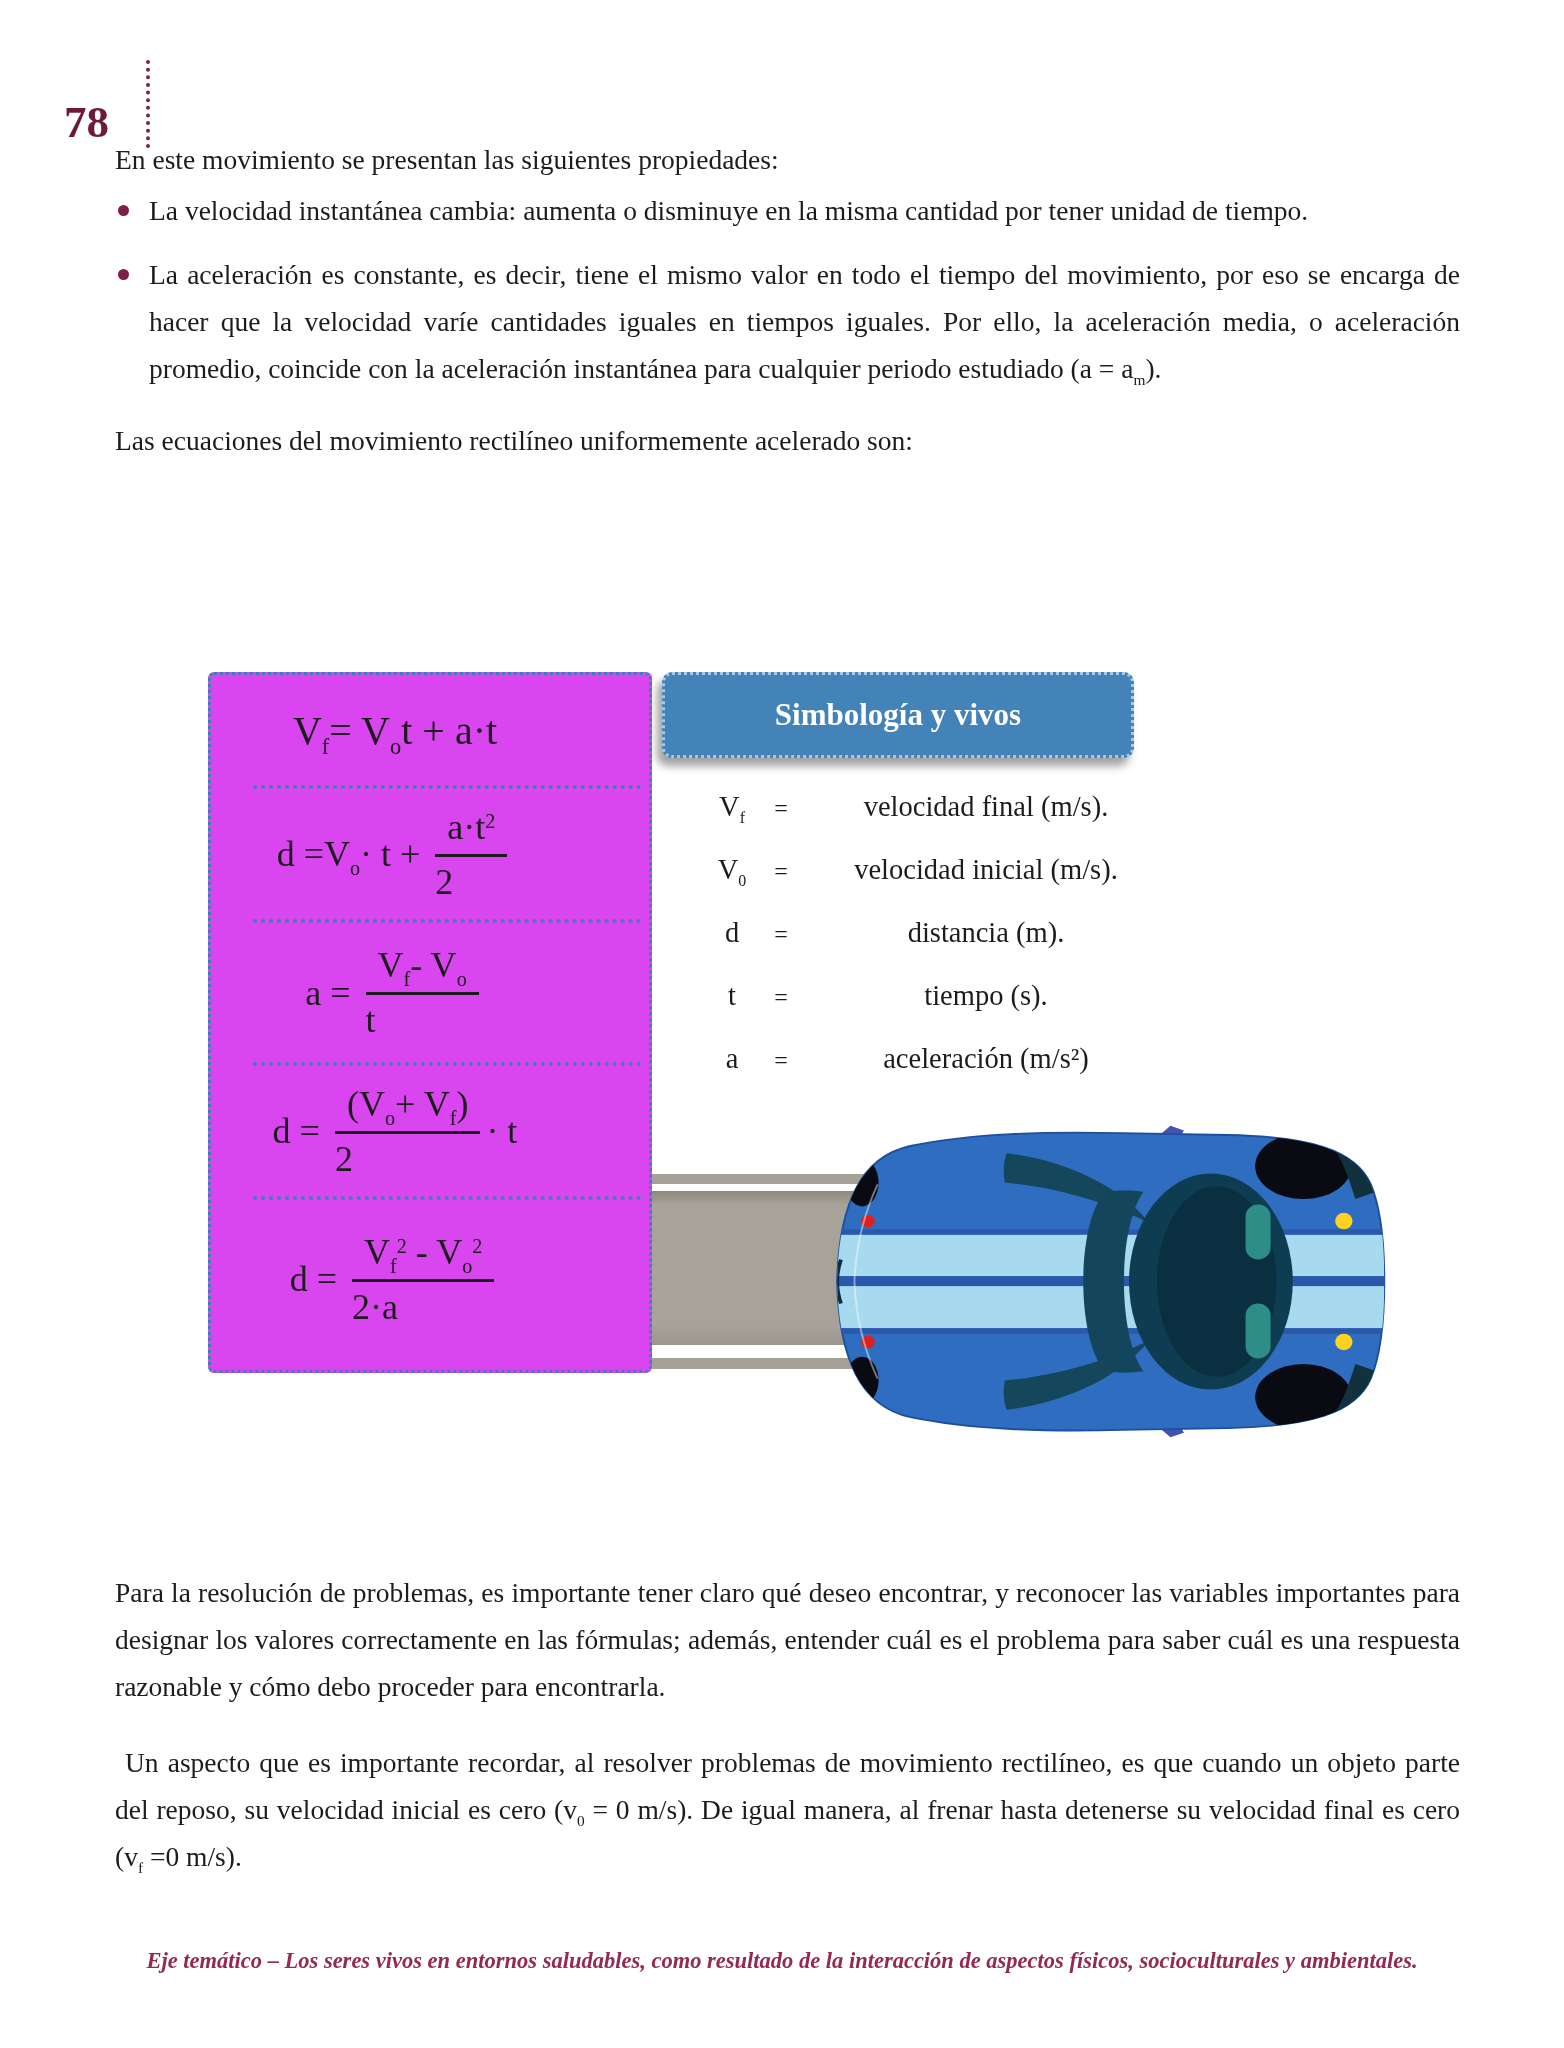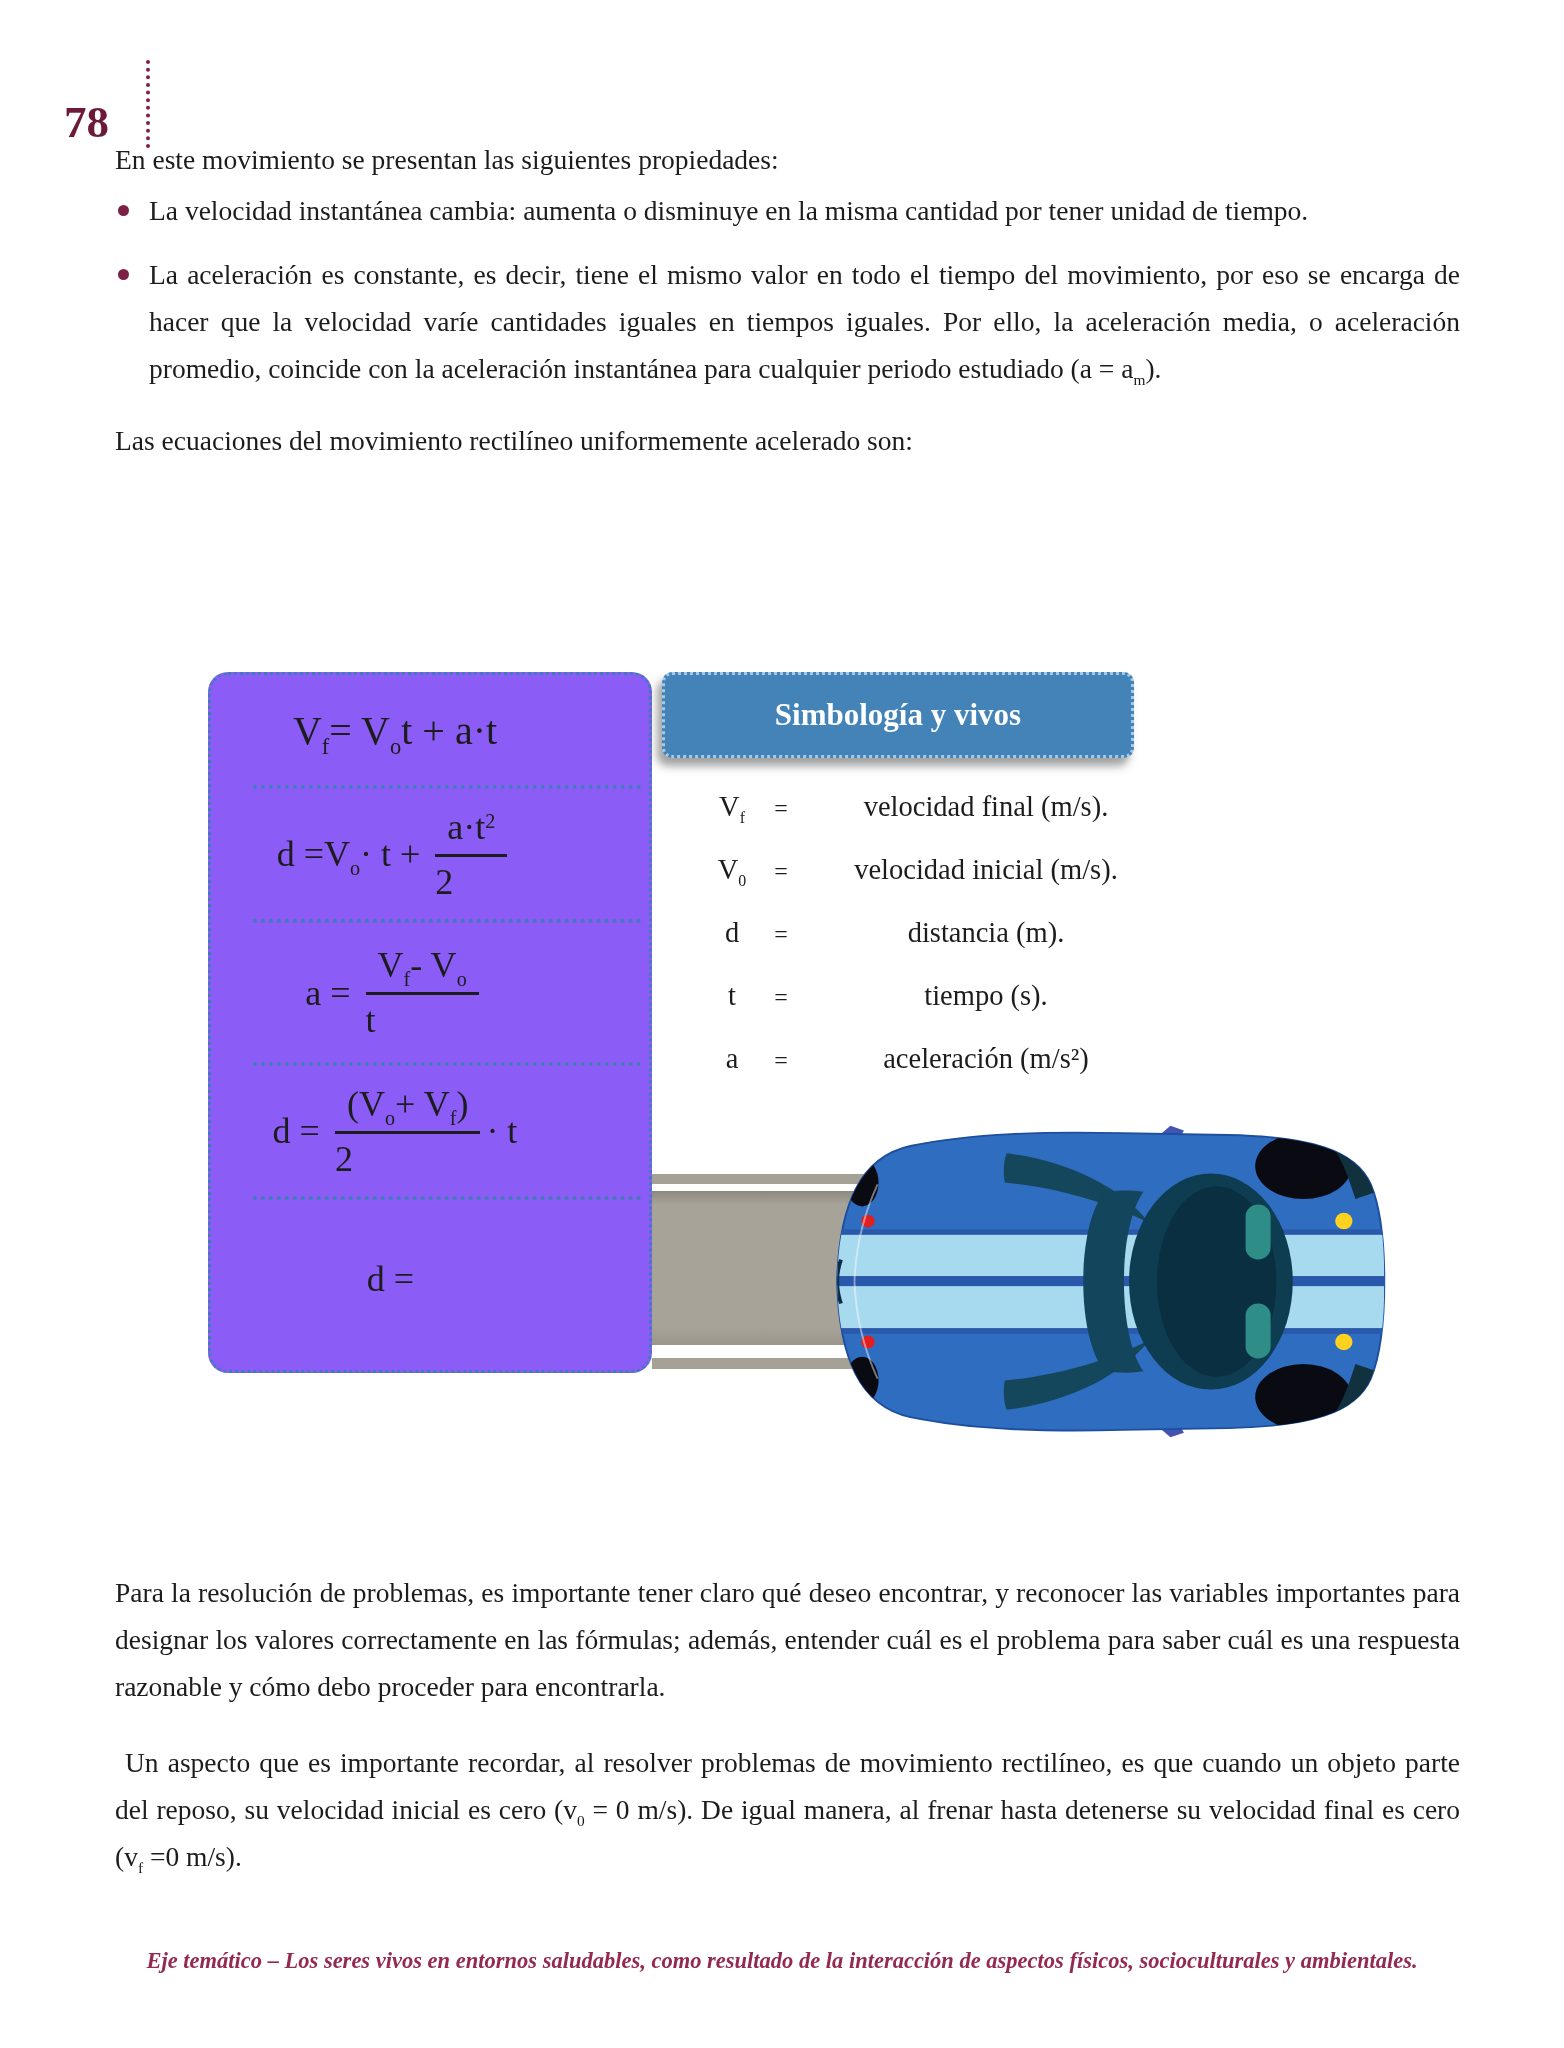--- a/index.html
+++ b/index.html
@@ -21,21 +21,21 @@
   .bullet-item { display:flex; margin-bottom:17px; }
   .bullet-dot { width:11px; height:11px; border-radius:50%; background:#7d2048; margin:18px 20px 0 3px; flex:0 0 11px; }
   .bullet-text { flex:1; font-size:27.5px; line-height:47px; text-align:justify; }
 
   sub { font-size:56%; vertical-align:-0.45em; line-height:0; }
   sup { font-size:56%; vertical-align:0.55em; line-height:0; }
 
   
   .formula-box {
     position:absolute; left:208px; top:672px; width:444px; height:701px;
-    background:#8b5cf6; border:3px dotted #3f7db8; border-radius:20px; box-sizing:border-box;
+    background:#d946ef; border:3px dotted #3f7db8; border-radius:6px; box-sizing:border-box;
   }
   .eq-row { display:flex; align-items:center; justify-content:center; padding-right:70px; font-size:36px; color:#1c1c1c; }
   .eq-1 { height:110px; font-size:40px; }
   .eq-2 { height:130px; }
   .eq-3 { height:139px; }
   .eq-4 { height:130px; }
   .eq-5 { height:158px; }
   .eq-divider { height:0; border-top:4px dotted #3f7db8; margin:0 8px 0 42px; }
   .mtext { white-space:pre; }
   .frac { display:inline-block; vertical-align:middle; margin:0 6px; }
@@ -124,20 +124,24 @@
           <span class="mtext">d = </span>
           <span class="frac">
             <span class="num">(V<sub>o</sub>+ V<sub>f</sub>)</span>
             <span class="den">2</span>
           </span>
           <span class="mtext">· t</span>
         </div>
         <div class="eq-divider"></div>
         <div class="eq-row eq-5">
           <span class="mtext">d = </span>
+          <span class="frac">
+            <span class="num">V<sub>f</sub><sup>2</sup> - V<sub>o</sub><sup>2</sup></span>
+            <span class="den">2·a</span>
+          </span>
         </div>
       </div>
   </div>
 
   <div class="symb-header">
     <span>Simbología y vivos</span>
   </div>
   <div class="symb-list">
       <div class="sym-row">
         <span class="sym">V<sub>f</sub></span>

